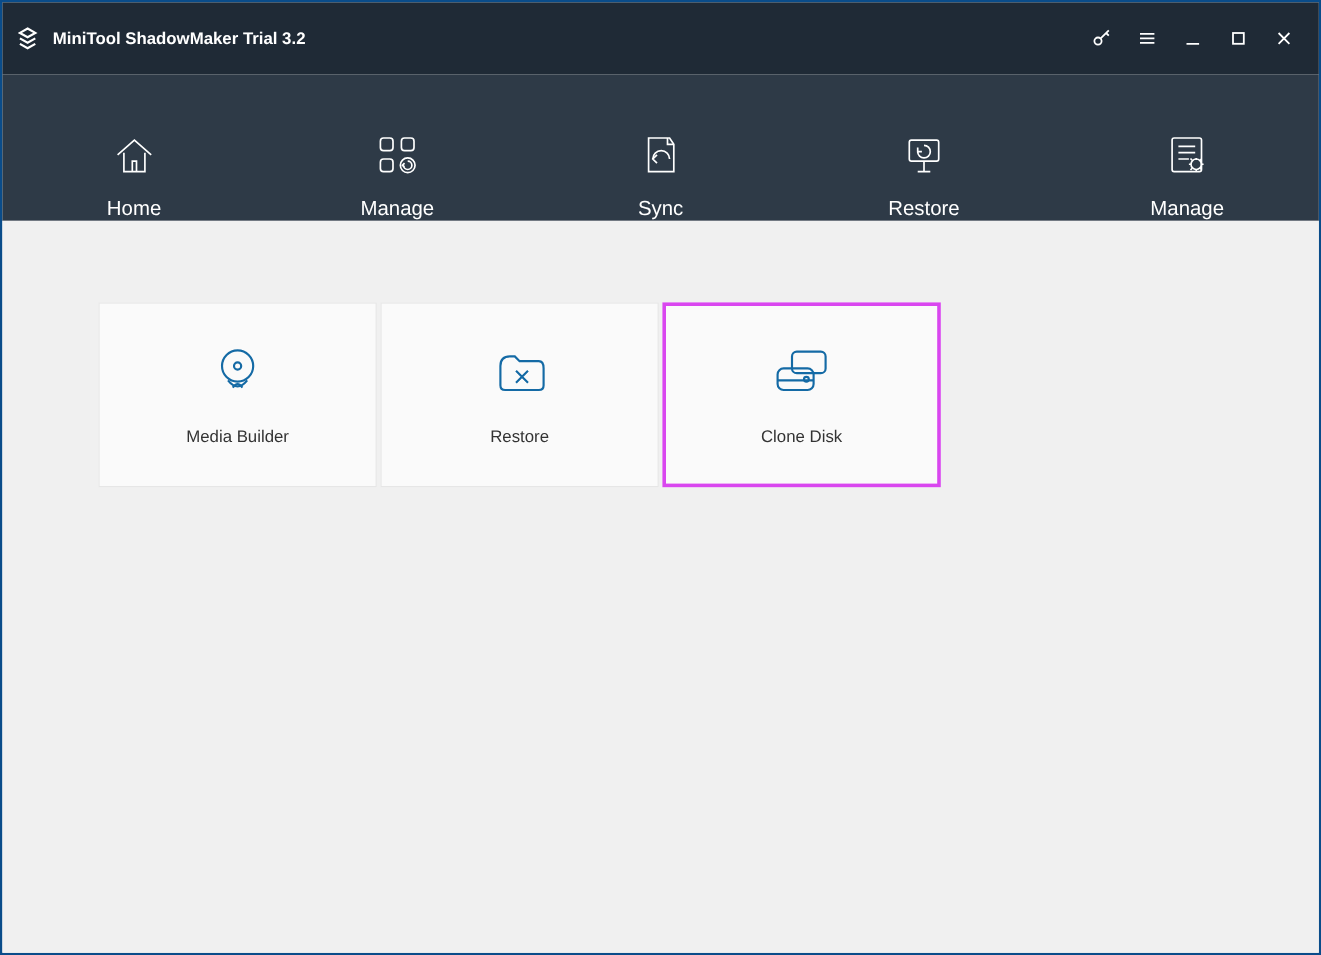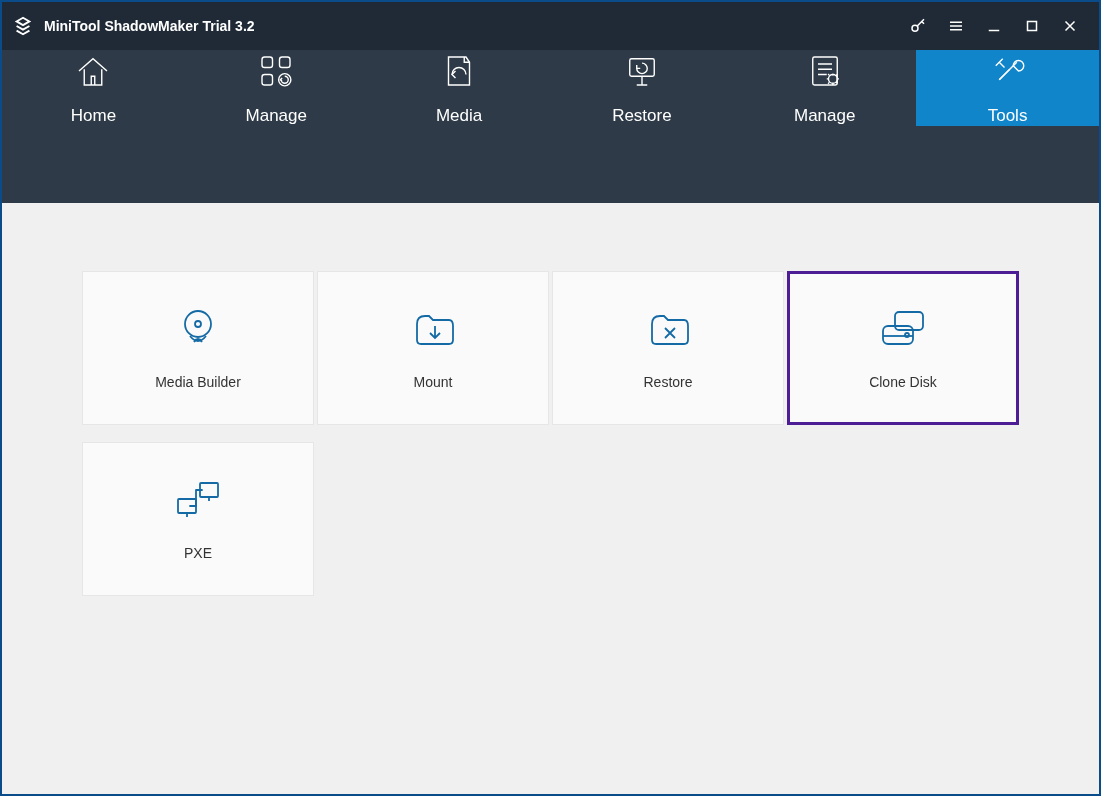--- a/index.html
+++ b/index.html
@@ -13,43 +13,43 @@
   .window {
     width: 1097px;
     height: 792px;
     margin: 2px;
     background: #f0f0f0;
     display: flex;
     flex-direction: column;
     box-shadow: 0 0 0 1px #0a4c8a;
   }
   .titlebar {
-    height: 48px;
+    height: 60px;
     background: #1f2a36;
     display: flex;
     align-items: center;
     color: #fff;
     padding: 0 10px;
   }
   .titlebar .logo {
     width: 22px; height: 22px; margin-right: 10px;
     color: #fff;
   }
   .titlebar .title { font-weight: 600; font-size: 14px; flex: 0 0 auto; }
   .titlebar .spacer { flex: 1; }
   .titlebar .tbtn {
     width: 38px; height: 44px; display:flex; align-items:center; justify-content:center;
     color:#fff; cursor:pointer;
   }
   .titlebar .tbtn svg { width:18px; height:18px; }
   .navbar {
-    height: 153px;
+    height: 122px;
     background: #2e3a47;
     display: flex;
-    align-items: flex-start;
+    align-items: flex-end;
     color: #fff;
   }
   .tab {
     flex: 1;
     display: flex;
     flex-direction: column;
     align-items: center;
     justify-content: center;
     gap: 14px;
     cursor: pointer;
@@ -75,21 +75,21 @@
     flex-direction: column;
     align-items: center;
     justify-content: center;
     gap: 24px;
     cursor: pointer;
     font-size: 14px;
     color: #333;
   }
   .card svg { width: 52px; height: 44px; stroke:#146aa5; fill:none; stroke-width:1.8; }
   .card.highlight {
-    border: 3px solid #4c1d95;
+    border: 3px solid #d946ef;
   }
 </style>
 </head>
 <body>
 
 <div class="window">
 
   <div class="titlebar">
     <span class="logo">
       <svg viewBox="0 0 24 24" stroke="#fff" fill="none" stroke-width="2">
@@ -145,96 +145,71 @@
         </svg>
       <span>Manage</span>
     </div>
     <div class="tab">
       <svg viewBox="0 0 48 48">
           <path d="M16 8 H32 L36 14 V40 H12 V8 Z"></path>
           <path d="M30 8 V14 H36"></path>
           <path d="M20 36 l-4 4 4 4" transform="translate(0,-12)"></path>
           <path d="M16 28 A8 8 0 0 1 32 28"></path>
         </svg>
-      <span>Media</span>
+      <span>Sync</span>
     </div>
     <div class="tab">
       <svg viewBox="0 0 48 48">
           <rect x="10" y="10" width="28" height="20" rx="2"></rect>
           <path d="M18 40 H30 M24 30 V40"></path>
           <path d="M24 15 A6 6 0 1 1 18 21 M18 17 v4 h4"></path>
         </svg>
       <span>Restore</span>
     </div>
     <div class="tab">
       <svg viewBox="0 0 48 48">
           <rect x="10" y="8" width="28" height="32" rx="2"></rect>
           <path d="M16 16 H32 M16 22 H32 M16 28 H26"></path>
           <circle cx="33" cy="33" r="5"></circle>
           <path d="M33 29 v-2 M33 40 v-2 M38 33 h2 M26 33 h2 M36.5 29.5 l1.5 -1.5 M29 37 l-1.5 1.5 M36.5 36.5 l1.5 1.5 M29 29 l-1.5 -1.5"></path>
         </svg>
       <span>Manage</span>
-    </div>
-    <div class="tab active">
-      <svg viewBox="0 0 48 48">
-          <path d="M14 34 L26 22 M30 18 A6 6 0 1 1 36 24 L32 20 Z"></path>
-          <path d="M34 14 L14 34"></path>
-          <path d="M14 14 L20 20 M18 10 L10 18"></path>
-        </svg>
-      <span>Tools</span>
     </div>
   </div>
 
   <div class="content">
     <div class="grid">
 
       <div class="card">
         <svg viewBox="0 0 52 44">
             <circle cx="26" cy="18" r="13"></circle>
             <circle cx="26" cy="18" r="3"></circle>
             <path d="M18 30 Q26 40 34 30"></path>
             <path d="M22 36 Q26 30 30 36"></path>
           </svg>
         <span>Media Builder</span>
       </div>
 
 
-      <div class="card">
-        <svg viewBox="0 0 52 44">
-            <path d="M10 18 Q10 10 18 10 H22 L26 14 H42 Q46 14 46 20 V34 Q46 38 42 38 H14 Q10 38 10 34 Z"></path>
-            <path d="M28 20 V32 M23 27 L28 32 L33 27"></path>
-          </svg>
-        <span>Mount</span>
-      </div>
 
       <div class="card">
         <svg viewBox="0 0 52 44">
             <path d="M10 18 Q10 10 18 10 H22 L26 14 H42 Q46 14 46 20 V34 Q46 38 42 38 H14 Q10 38 10 34 Z"></path>
             <path d="M23 22 L33 32 M33 22 L23 32"></path>
           </svg>
         <span>Restore</span>
       </div>
 
       <div class="card highlight">
         <svg viewBox="0 0 52 44">
             <rect x="18" y="6" width="28" height="18" rx="4"></rect>
             <rect x="6" y="20" width="30" height="18" rx="5"></rect>
             <circle cx="30" cy="29" r="2"></circle>
             <path d="M6 30 H36"></path>
           </svg>
         <span>Clone Disk</span>
       </div>
 
-      <div class="card">
-        <svg viewBox="0 0 52 44">
-            <rect x="28" y="6" width="18" height="14" rx="1"></rect>
-            <path d="M34 20 H40 M37 20 V24"></path>
-            <rect x="6" y="22" width="18" height="14" rx="1"></rect>
-            <path d="M12 36 H18 M15 36 V40"></path>
-            <path d="M24 13 H30 M24 13 V29 M24 29 H18" stroke-linecap="round"></path>
-          </svg>
-        <span>PXE</span>
-      </div>
 
     </div>
   </div>
 
 </div>
 
 </body></html>

